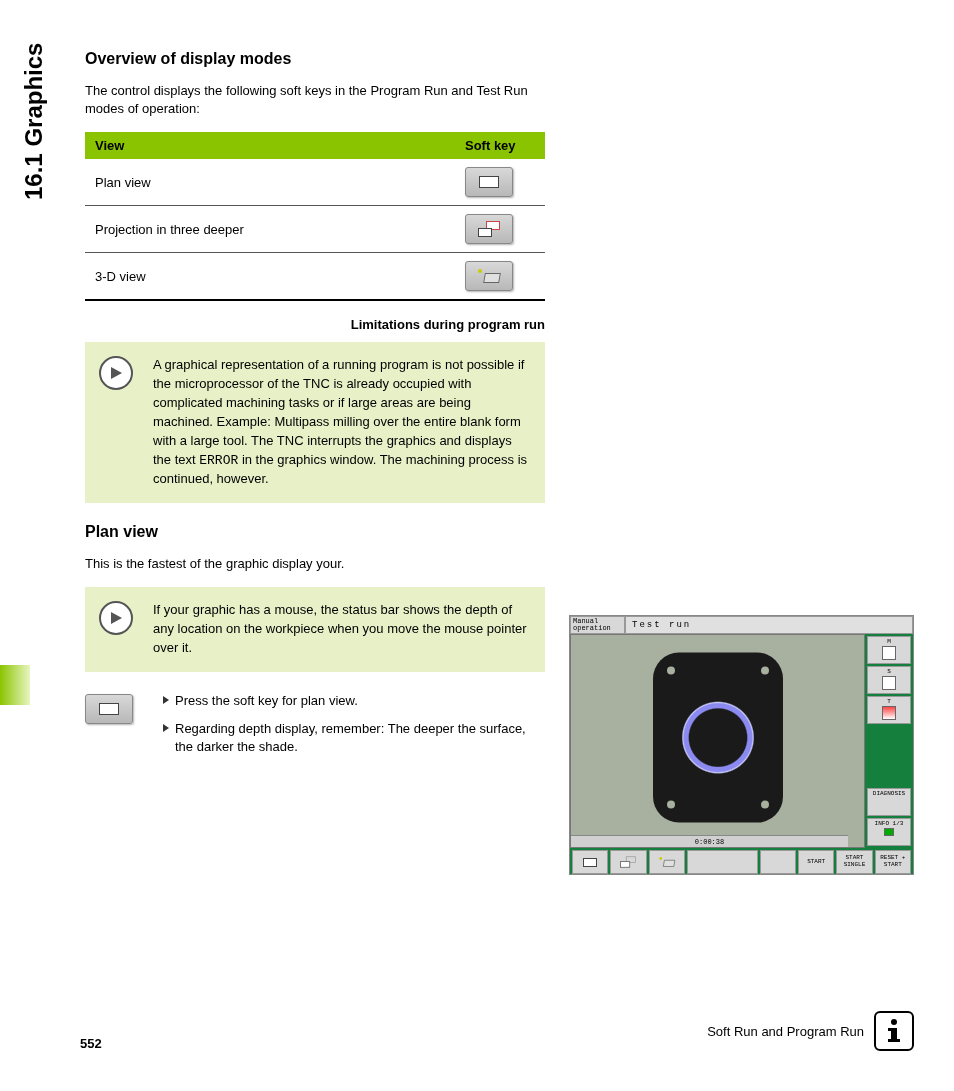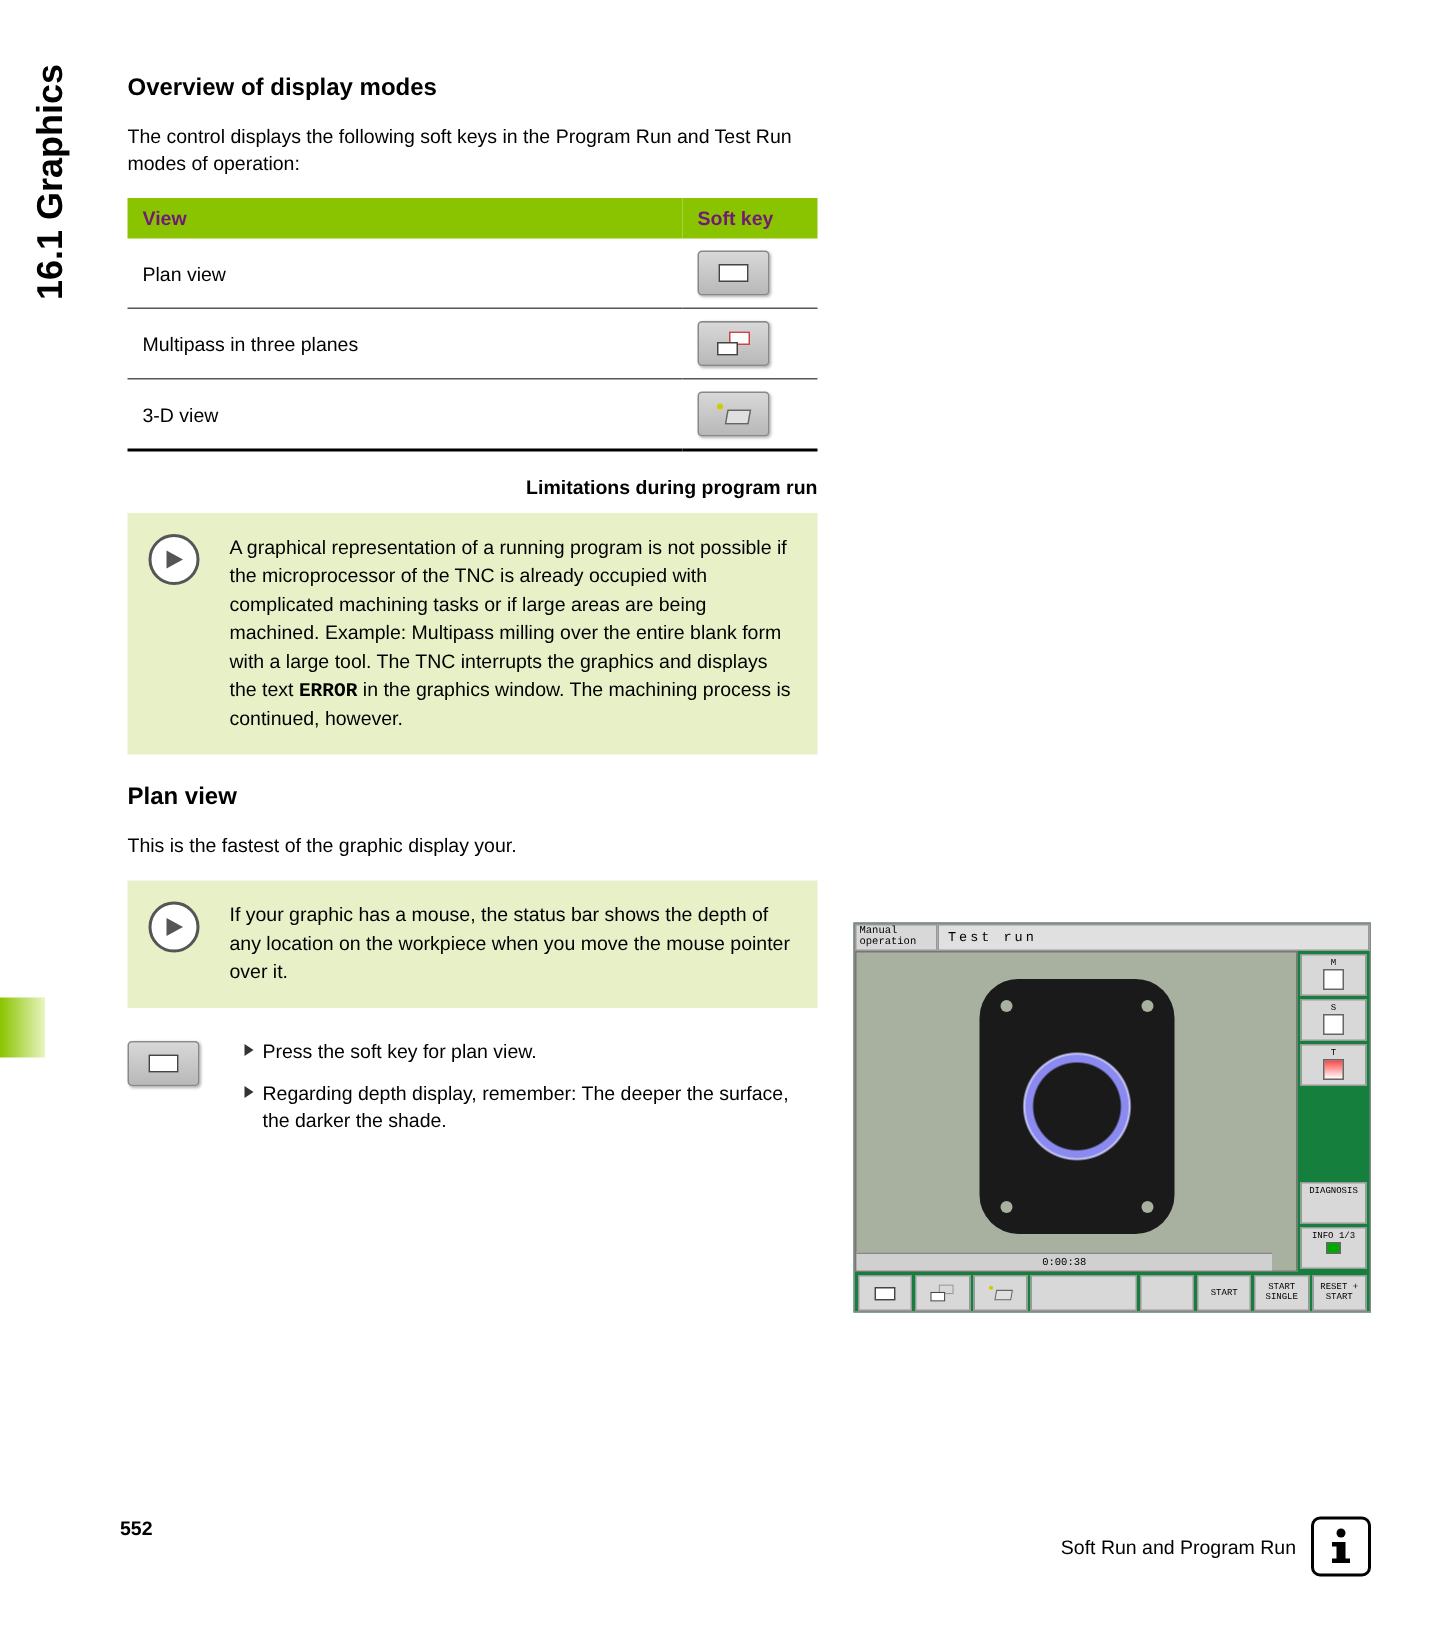--- a/index.html
+++ b/index.html
@@ -33,21 +33,21 @@
   }
   .content {
     margin-left: 55px;
     width: 460px;
   }
   h2 { font-size: 16px; font-weight: bold; margin-bottom: 14px; }
   .intro { margin-bottom: 14px; line-height: 1.4; }
   table.view-table { width: 100%; border-collapse: collapse; margin-bottom: 16px; }
   table.view-table th {
     background: #8ac400;
-    color: #701a75;
+    color: #000000;
     text-align: left;
     padding: 6px 10px;
     font-weight: bold;
     font-size: 13px;
   }
   table.view-table td {
     padding: 8px 10px;
     border-bottom: 1px solid #555;
     vertical-align: middle;
   }
@@ -90,21 +90,21 @@
   }
   .note-box .arrow-circle::after {
     content: "";
     width: 0; height: 0;
     border-top: 6px solid transparent;
     border-bottom: 6px solid transparent;
     border-left: 11px solid #555;
   }
   .note-box p { margin-bottom: 10px; }
   .note-box p:last-child { margin-bottom: 0; }
-  .mono { font-family: "Courier New", monospace; font-weight: bold; }
+  .mono { font-family: "Courier New", monospace; font-weight: normal; }
   .step-row { display: flex; align-items: flex-start; margin-bottom: 2px; }
   .step-sk { margin: 2px 30px 0 0; }
   .step-list { flex: 1; }
   .step-list .li { margin-bottom: 10px; line-height: 1.4; position: relative; padding-left: 12px; }
   .step-list .li::before {
     content: "";
     position: absolute;
     left: 0; top: 4px;
     width: 0; height: 0;
     border-top: 4px solid transparent;
@@ -151,21 +151,21 @@
   .scr-side .spacer { flex:1; }
   .scr-bottom { display:flex; height:26px; gap:2px; padding:2px 2px 0; }
   .scr-bottom .b { background:#d8d8d8; border:1px solid #999; flex:1; display:flex; align-items:center; justify-content:center; font-size:6px; text-align:center; line-height:1.1; }
   .scr-bottom .b.grow { flex: 2; }
   
   .footer {
     position: absolute;
     left: 80px; right: 40px; bottom: 40px;
     display: flex;
     justify-content: space-between;
-    align-items: flex-start;
+    align-items: flex-end;
     font-size: 13px;
   }
   .footer .pn { font-weight: bold; }
   .footer .chap { display:flex; align-items:center; gap:10px; }
   .info-icon {
     width: 40px; height: 40px;
     border: 2px solid #000;
     border-radius: 6px;
     background: #fff;
     display:flex; align-items:center; justify-content:center;
@@ -194,21 +194,21 @@
     <tbody>
       <tr>
         <td>Plan view</td>
         <td>
             <div class="softkey-btn">
               <div class="sk-plan"></div>
             </div>
           </td>
       </tr>
       <tr>
-        <td>Multipass in three planes</td>
+        <td>Projection in three deeper</td>
         <td>
             <div class="softkey-btn">
               <div class="sk-proj">
                 <div class="b"></div>
                 <div class="a"></div>
               </div>
             </div>
           </td>
       </tr>
       <tr>

